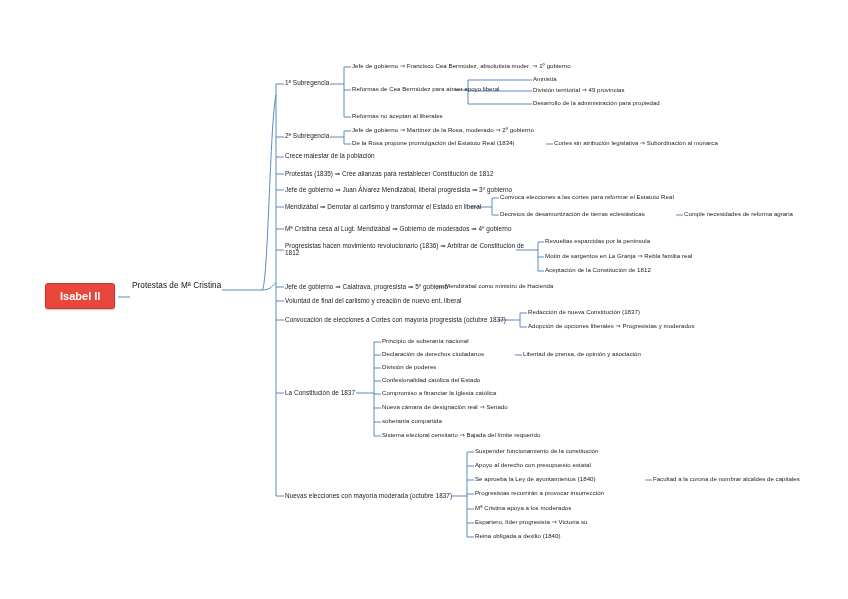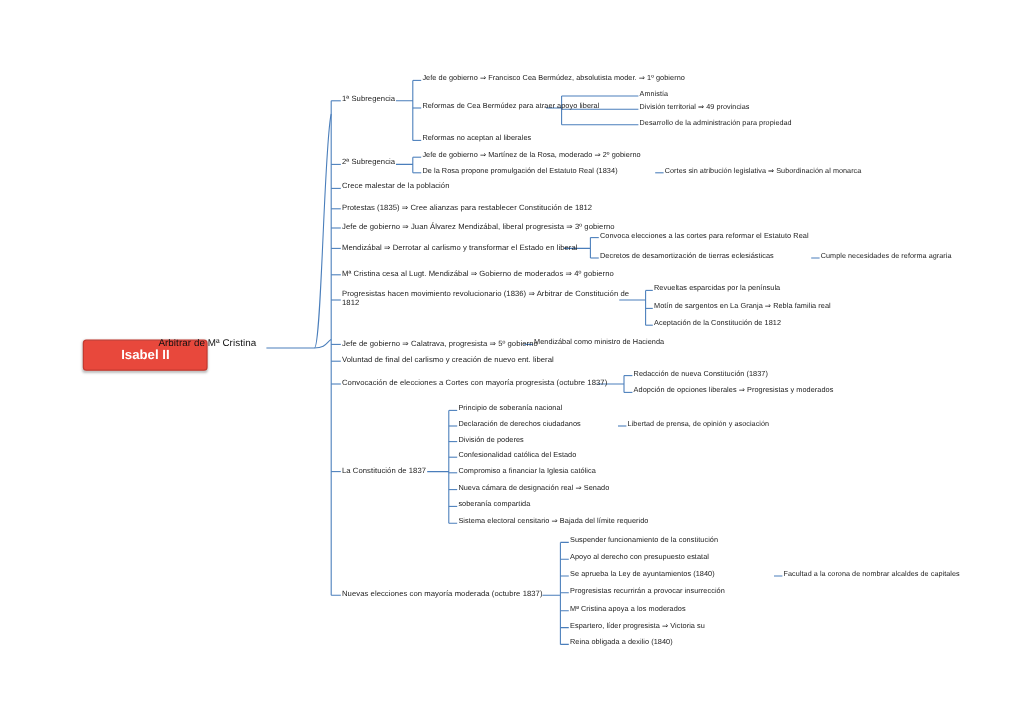--- a/index.html
+++ b/index.html
@@ -24,24 +24,23 @@
 
   
   #root-node{
     position:absolute;
     background:#e8483c;
     border:1px solid #c5392f;
     border-radius:3px;
     color:#ffffff;
     font-size:11px;
     font-weight:bold;
-    padding:6px 31px;
+    padding:6px 14px;
     left:45px; top:283px;
     box-shadow:0 1px 2px rgba(0,0,0,0.25);
-    margin-left:24px;
   }
 
   .lvl1{font-size:8.2px;color:#111;}
   .lvl2{font-size:6.4px;color:#1a1a1a;}
   .lvl3{font-size:6.1px;color:#1a1a1a;}
   .lvl4{font-size:6.0px;color:#1a1a1a;}
 </style>
 </head>
 <body>
 
@@ -124,21 +123,21 @@
       <path d="M467 494 L474 494"></path>
       <path d="M467 509 L474 509"></path>
       <path d="M467 523 L474 523"></path>
       <path d="M467 537 L474 537"></path>
       <path d="M645 480 L652 480"></path>
     </g>
   </svg>
 
   <div id="root-node">Isabel II</div>
 
-  <div class="node lvl1" style="left:132px;top:281px;">Arbitrar de Mª Cristina</div>
+  <div class="node lvl1" style="left:132px;top:281px;">Protestas de Mª Cristina</div>
 
   <div class="node lvl2" style="left:285px;top:79px;">1ª Subregencia</div>
   <div class="node lvl3" style="left:352px;top:63px;">Jefe de gobierno ⇒ Francisco Cea Bermúdez, absolutista moder. ⇒ 1º gobierno</div>
   <div class="node lvl3" style="left:352px;top:86px;">Reformas de Cea Bermúdez para atraer apoyo liberal</div>
   <div class="node lvl4" style="left:533px;top:76px;">Amnistía</div>
   <div class="node lvl4" style="left:533px;top:87px;">División territorial ⇒ 49 provincias</div>
   <div class="node lvl4" style="left:533px;top:100px;">Desarrollo de la administración para propiedad</div>
   <div class="node lvl3" style="left:352px;top:113px;">Reformas no aceptan al liberales</div>
 
   <div class="node lvl2" style="left:285px;top:132px;">2ª Subregencia</div>

